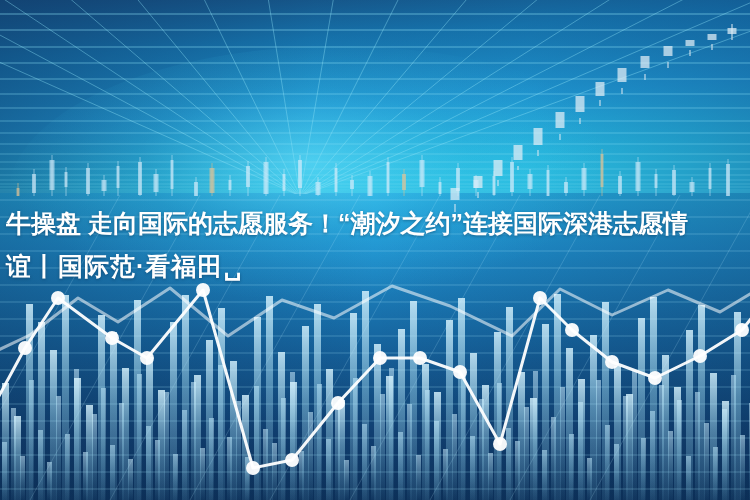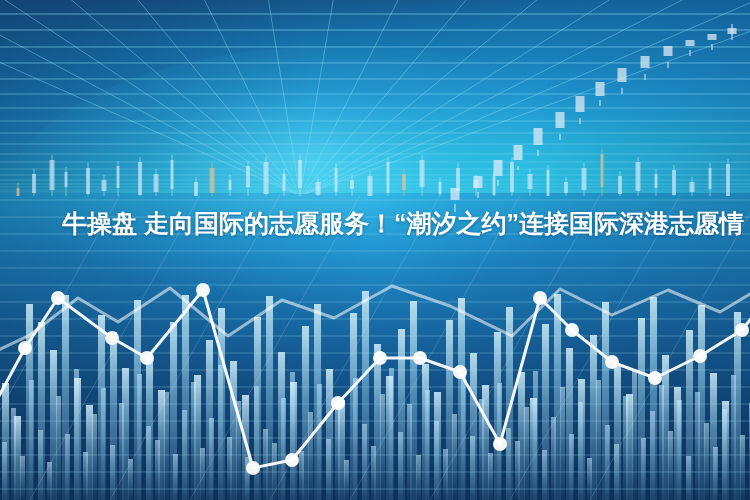--- a/index.html
+++ b/index.html
@@ -7,21 +7,21 @@
     position:relative;width:750px;height:500px;overflow:hidden;
     font-family:"Liberation Sans","DejaVu Sans",sans-serif;
     background:#0f3c6b;
   }
   .layer{position:absolute;inset:0;}
   svg.layer{display:block;width:750px;height:500px;}
 
   
   #headline{
     position:absolute;left:0;right:0;top:202px;
-    text-align:right;z-index:40;
+    text-align:left;z-index:40;
     padding:0 6px;
     box-sizing:border-box;
   }
   #headline .ln{
     display:block;
     color:#ffffff;
     font-size:25px;
     font-weight:bold;
     line-height:43px;
     letter-spacing:0px;
@@ -464,15 +464,16 @@
         <circle cx="572" cy="330" r="7" fill="#ffffff" opacity="0.95"></circle>
         <circle cx="612" cy="362" r="7" fill="#ffffff" opacity="0.95"></circle>
         <circle cx="655" cy="378" r="7" fill="#ffffff" opacity="0.95"></circle>
         <circle cx="700" cy="356" r="7" fill="#ffffff" opacity="0.95"></circle>
         <circle cx="742" cy="330" r="7" fill="#ffffff" opacity="0.95"></circle>
       </g>
   </svg>
 
   <div id="headline">
     <span class="ln l1">牛操盘 走向国际的志愿服务！“潮汐之约”连接国际深港志愿情</span>
+    <span class="ln l2">谊丨国际范·看福田␣</span>
   </div>
 
 </div>
 
 </body></html>

